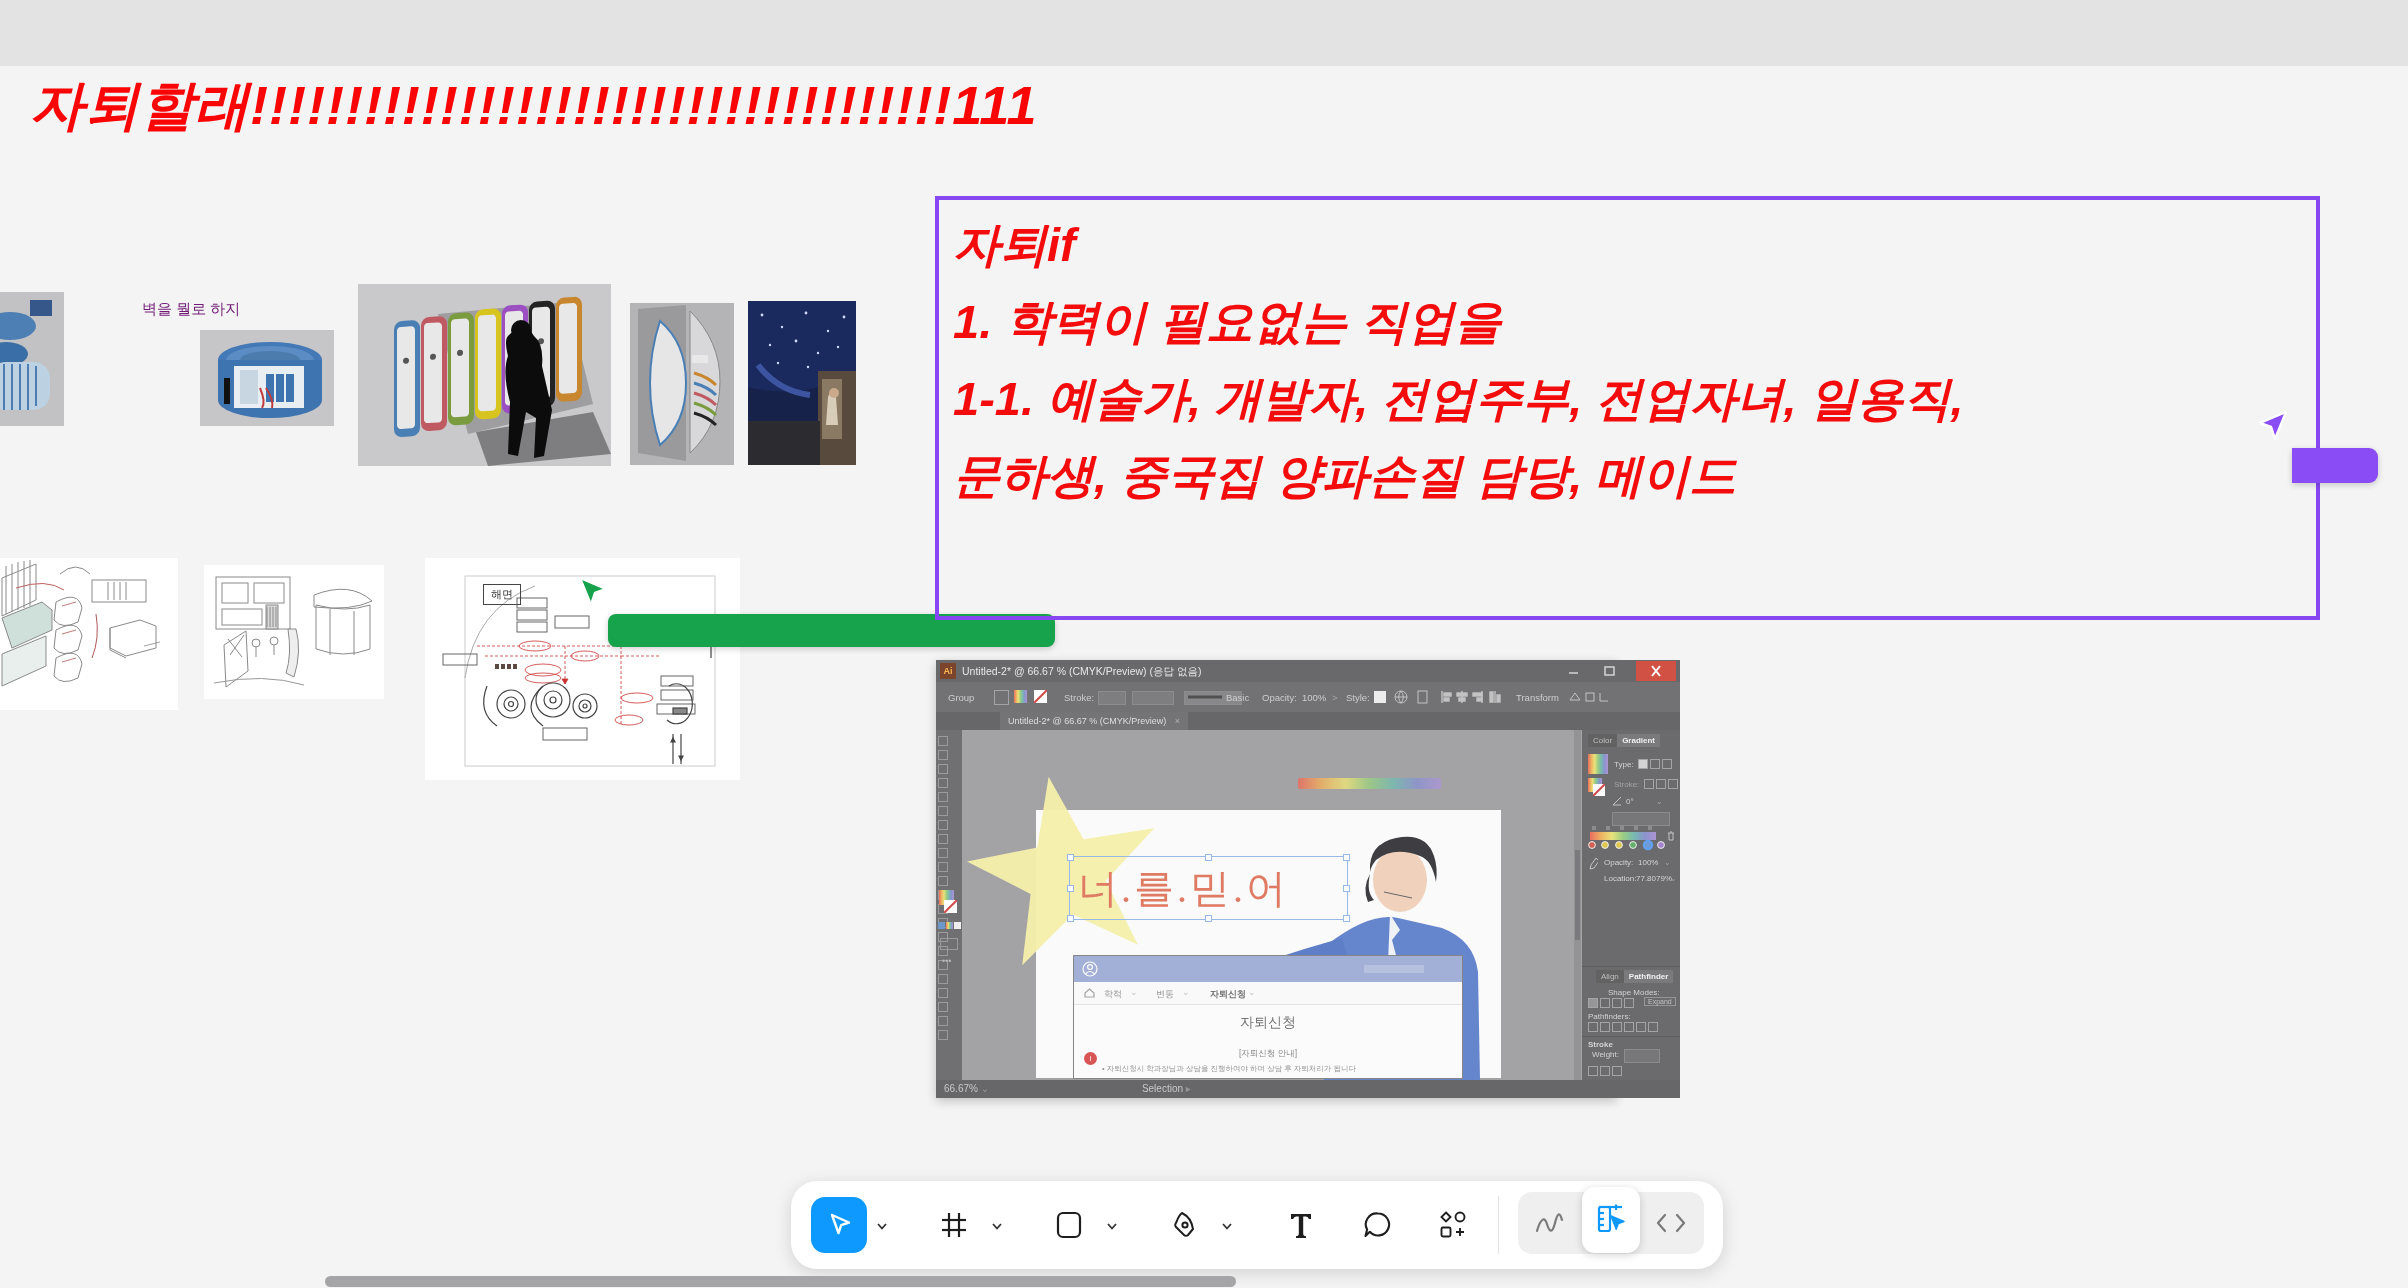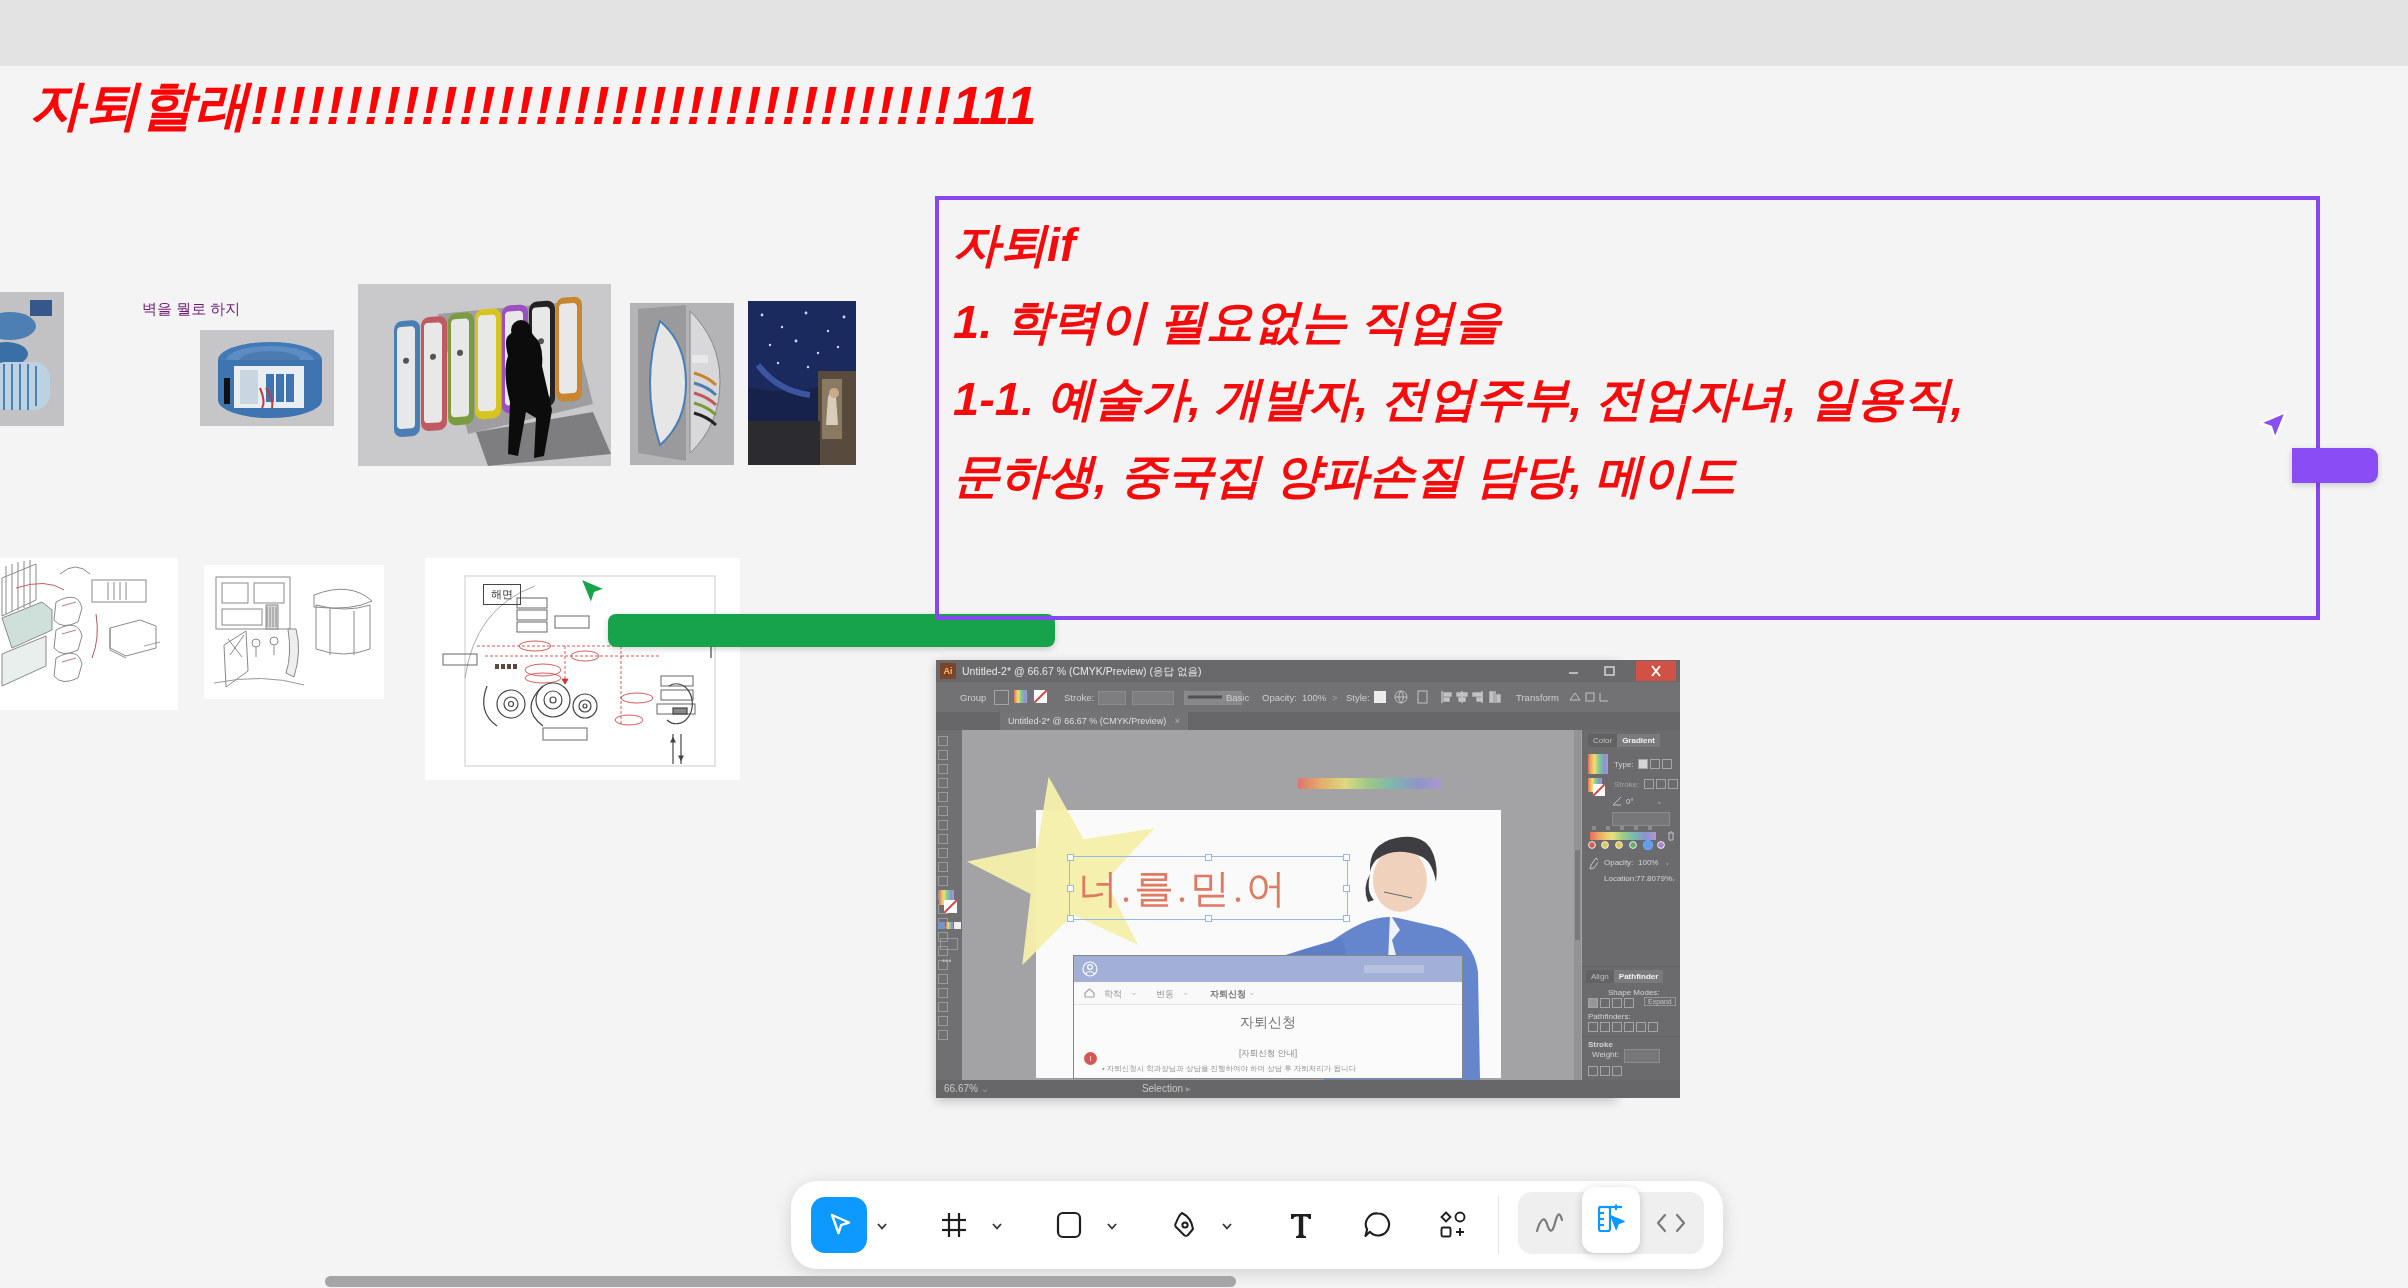--- a/index.html
+++ b/index.html
@@ -343,21 +343,21 @@
         </svg>
     </div>
     <div class="abs" style="left:700px;top:1px;width:40px;height:20px;background:#ce3b2d;">
       <svg width="40" height="20">
           <path d="M16,5 l8,10 M24,5 l-8,10" stroke="#fff" stroke-width="2"></path>
         </svg>
     </div>
   </div>
 
   <div class="abs ai-options">
-    <span class="ai-opt" style="left:24px;">Group</span>
+    <span class="ai-opt" style="left:12px;">Group</span>
     <span class="abs" style="left:58px;top:8px;width:13px;height:13px;border:1px solid #9a9a9c;"></span>
     <span class="abs rainbow" style="left:78px;top:8px;width:13px;height:13px;"></span>
     <span class="abs" style="left:98px;top:8px;width:13px;height:13px;background:#fff;">
         <svg width="13" height="13">
           <line x1="0" y1="13" x2="13" y2="0" stroke="#c33" stroke-width="2"></line>
         </svg>
       </span>
     <span class="ai-opt" style="left:128px;">Stroke:</span>
     <span class="ai-chip" style="left:162px;top:9px;width:26px;"></span>
     <span class="ai-chip" style="left:196px;top:9px;width:40px;"></span>
@@ -568,21 +568,21 @@
     <svg class="abs" style="left:6px;top:126px;" width="10" height="14">
       <path d="M8,2 l-5,7 -1,4 4,-1 5,-7z" fill="none" stroke="#bdbdbd"></path>
     </svg>
     <span class="p-lbl" style="left:22px;top:128px;">Opacity:</span>
     <span class="p-lbl" style="left:56px;top:128px;">100%</span>
     <span class="p-lbl" style="left:82px;top:128px;color:#9a9a9c;">⌄</span>
     <span class="p-lbl" style="left:22px;top:144px;">Location:</span>
     <span class="p-lbl" style="left:54px;top:144px;">77.8079%</span>
     <span class="p-lbl" style="left:88px;top:144px;color:#9a9a9c;">⌄</span>
 
-    <div style="position:absolute;left:0;top:236px;width:98px;border-top:1px solid #4a4a4c;padding:3px 0 0 4px;">
+    <div style="position:absolute;left:0;top:236px;width:98px;border-top:1px solid #4a4a4c;padding:3px 0 0 14px;">
       <span class="p-tab">Align</span><span class="p-tab active">Pathfinder</span>
     </div>
     <span class="p-lbl" style="left:6px;top:258px;margin-left:20px;">Shape Modes:</span>
     <div class="abs" style="left:6px;top:268px;">
       <span class="mini-sq" style="background:#8a8a8c;"></span><span class="mini-sq"></span><span class="mini-sq"></span><span class="mini-sq"></span>
     </div>
     <span class="abs" style="left:62px;top:267px;border:1px solid #8a8a8c;padding:0 3px;font-size:7px;color:#bdbdbd;">Expand</span>
     <span class="p-lbl" style="left:6px;top:282px;">Pathfinders:</span>
     <div class="abs" style="left:6px;top:292px;">
       <span class="mini-sq"></span><span class="mini-sq"></span><span class="mini-sq"></span><span class="mini-sq"></span><span class="mini-sq"></span><span class="mini-sq"></span>

